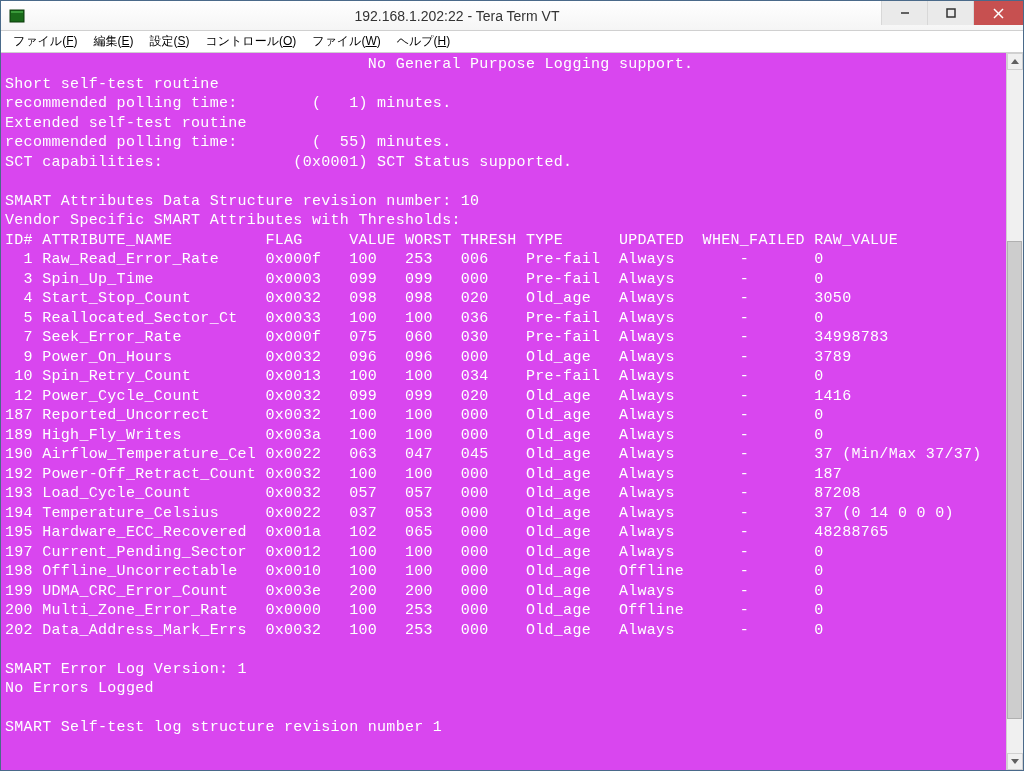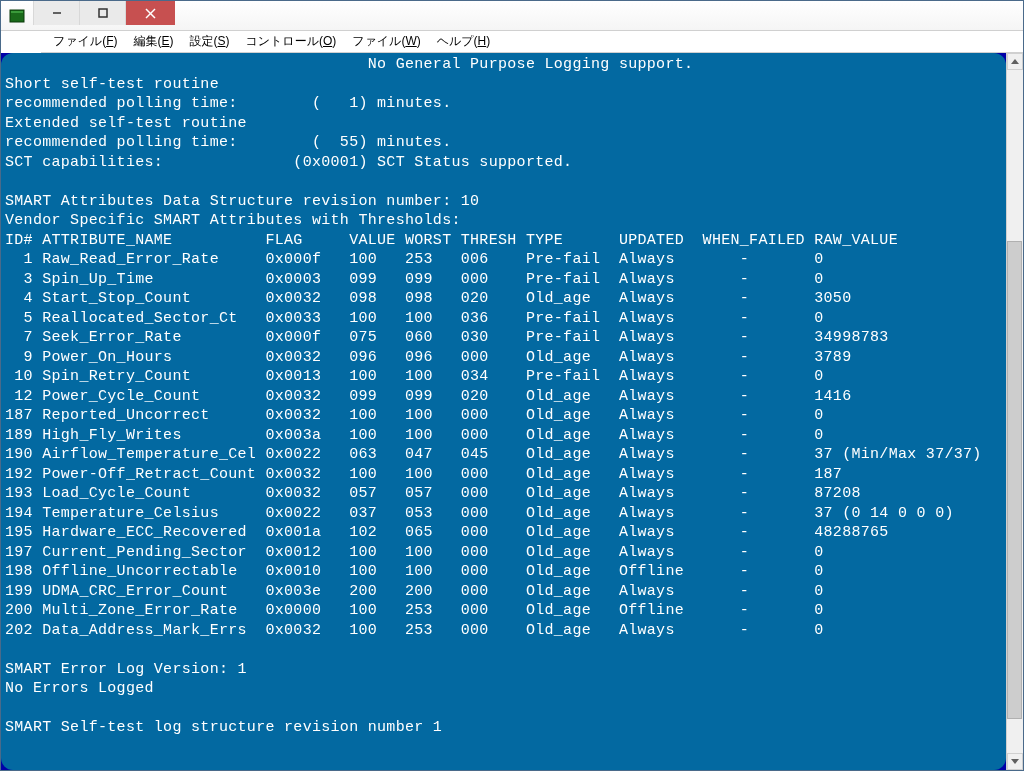--- a/index.html
+++ b/index.html
@@ -54,46 +54,44 @@
 }
 .win-btn.minimize, .win-btn.maximize { background: #eaeaea; }
 .menubar {
   height: 22px;
   background: #fff;
   display: flex;
   align-items: center;
   padding: 0 4px;
   font-size: 12px;
   border-bottom: 1px solid #d0d0d0;
-  margin-left: 40px;
 }
 .menu-item {
   padding: 2px 8px;
   cursor: pointer;
   color: #000;
 }
 .menu-item .ul { text-decoration: underline; }
 .terminal-wrap {
   position: relative;
   height: 717px;
   background: #0000a8;
   display: flex;
 }
 .terminal {
   flex: 1;
-  background: #0369a1;
+  background: #d946ef;
   color: #ffffff;
   font-family: "Courier New", "MS Gothic", monospace;
   font-size: 15px;
   line-height: 19.5px;
   white-space: pre;
   padding: 2px 4px;
   overflow: hidden;
   letter-spacing: 0.3px;
-  border-radius: 12px;
 }
 .scrollbar {
   width: 17px;
   background: #f0f0f0;
   display: flex;
   flex-direction: column;
   border-left: 1px solid #d0d0d0;
 }
 .scroll-arrow {
   height: 17px;
@@ -120,20 +118,21 @@
 </head>
 <body>
 
 <div class="titlebar">
   <span class="titlebar-icon">
     <svg viewBox="0 0 16 16">
         <rect x="1" y="2" width="14" height="12" fill="#1a6a1a" stroke="#0a3a0a"></rect>
         <rect x="2" y="3" width="12" height="2" fill="#3a9a3a"></rect>
       </svg>
   </span>
+  <div class="titlebar-title">192.168.1.202:22 - Tera Term VT</div>
   <div class="window-controls">
     <div class="win-btn minimize">
       <svg width="10" height="10">
           <line x1="1" y1="5" x2="9" y2="5" stroke="#333" stroke-width="1.5"></line>
         </svg>
     </div>
     <div class="win-btn maximize">
       <svg width="10" height="10">
           <rect x="1" y="1" width="8" height="8" fill="none" stroke="#333" stroke-width="1.5"></rect>
         </svg>

